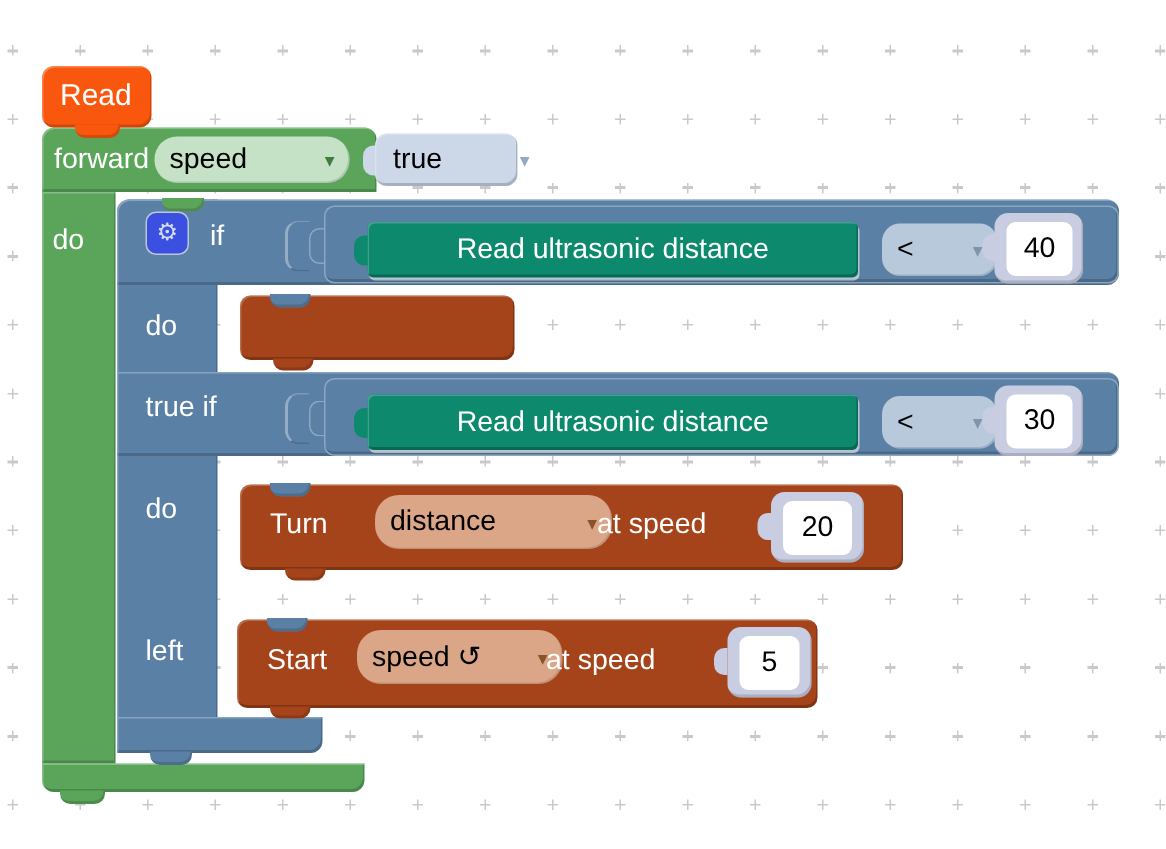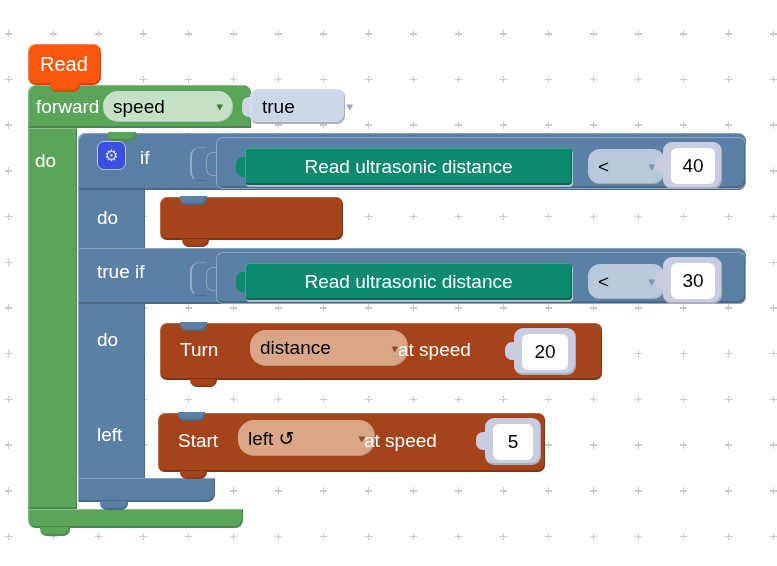--- a/index.html
+++ b/index.html
@@ -353,20 +353,20 @@
   <div class="wlabel" style="left:398px;top:339px;z-index:4;">at speed</div>
   <div class="ltab c-shadow" style="left:505px;top:342px;width:9px;height:18px;z-index:4;"></div>
   <div class="numouter c-shadow" style="left:514px;top:328px;width:62px;height:47px;z-index:4;"></div>
   <div class="numfield" style="left:522px;top:334px;width:46px;height:36px;z-index:5;">20</div>
 
   <div class="blk c-motor" style="left:158px;top:413px;width:387px;height:59px;border-radius:7px;z-index:3;box-shadow: inset 1px 1px 0 rgba(255,255,255,0.22), inset -1px -2px 0 rgba(0,0,0,0.22), 0 2px 0 rgba(255,255,255,0.6);"></div>
   <div class="tab c-logic" style="left:178px;top:412px;width:27px;z-index:5;"></div>
   <div class="tab c-motor" style="left:180px;top:471px;width:27px;height:8px;z-index:4;"></div>
   <div class="wlabel" style="left:178px;top:430px;z-index:4;">Start</div>
   <div class="dd c-mfield" style="left:238px;top:420px;width:117px;height:36px;border-radius:16px;z-index:4;">
-    <span>left ↺</span>
+    <span>speed ↺</span>
     <span class="arr" style="color:#8a5229;">▾</span>
   </div>
   <div class="wlabel" style="left:364px;top:430px;z-index:4;">at speed</div>
   <div class="ltab c-shadow" style="left:476px;top:432px;width:9px;height:18px;z-index:4;"></div>
   <div class="numouter c-shadow" style="left:485px;top:418px;width:56px;height:47px;z-index:4;"></div>
   <div class="numfield" style="left:493px;top:424px;width:40px;height:36px;z-index:5;">5</div>
 </div>
 
 </body></html>

